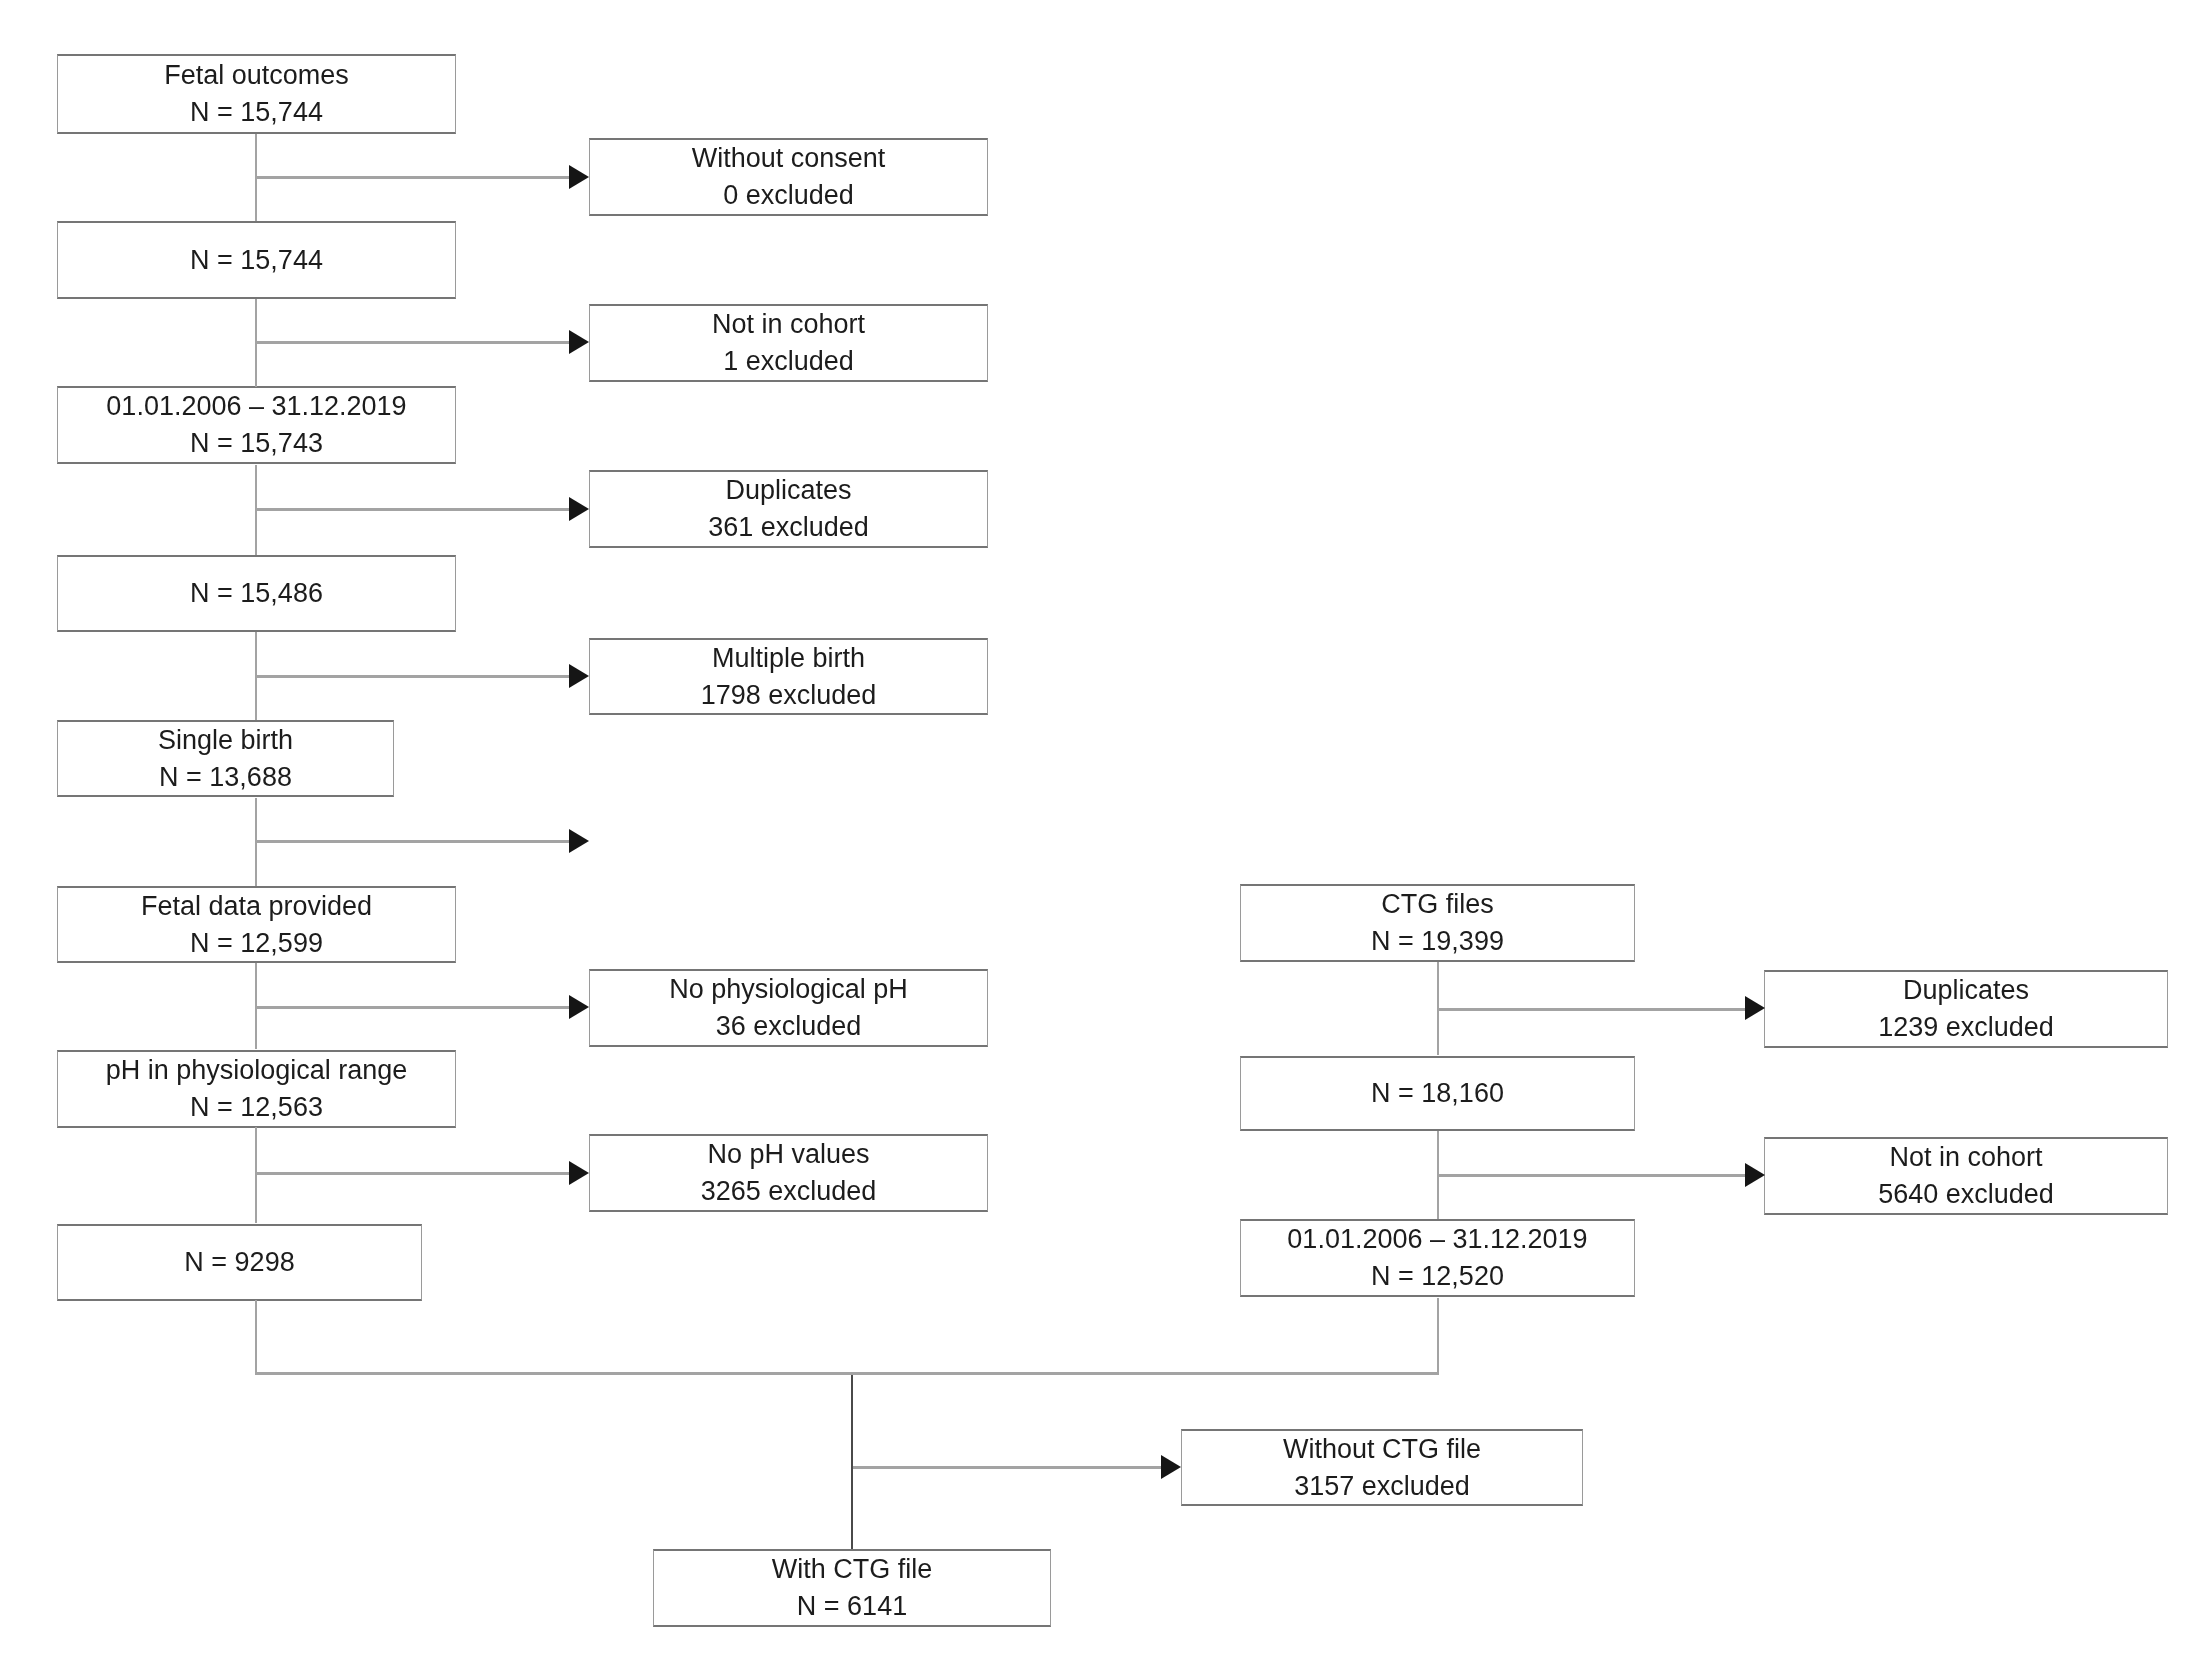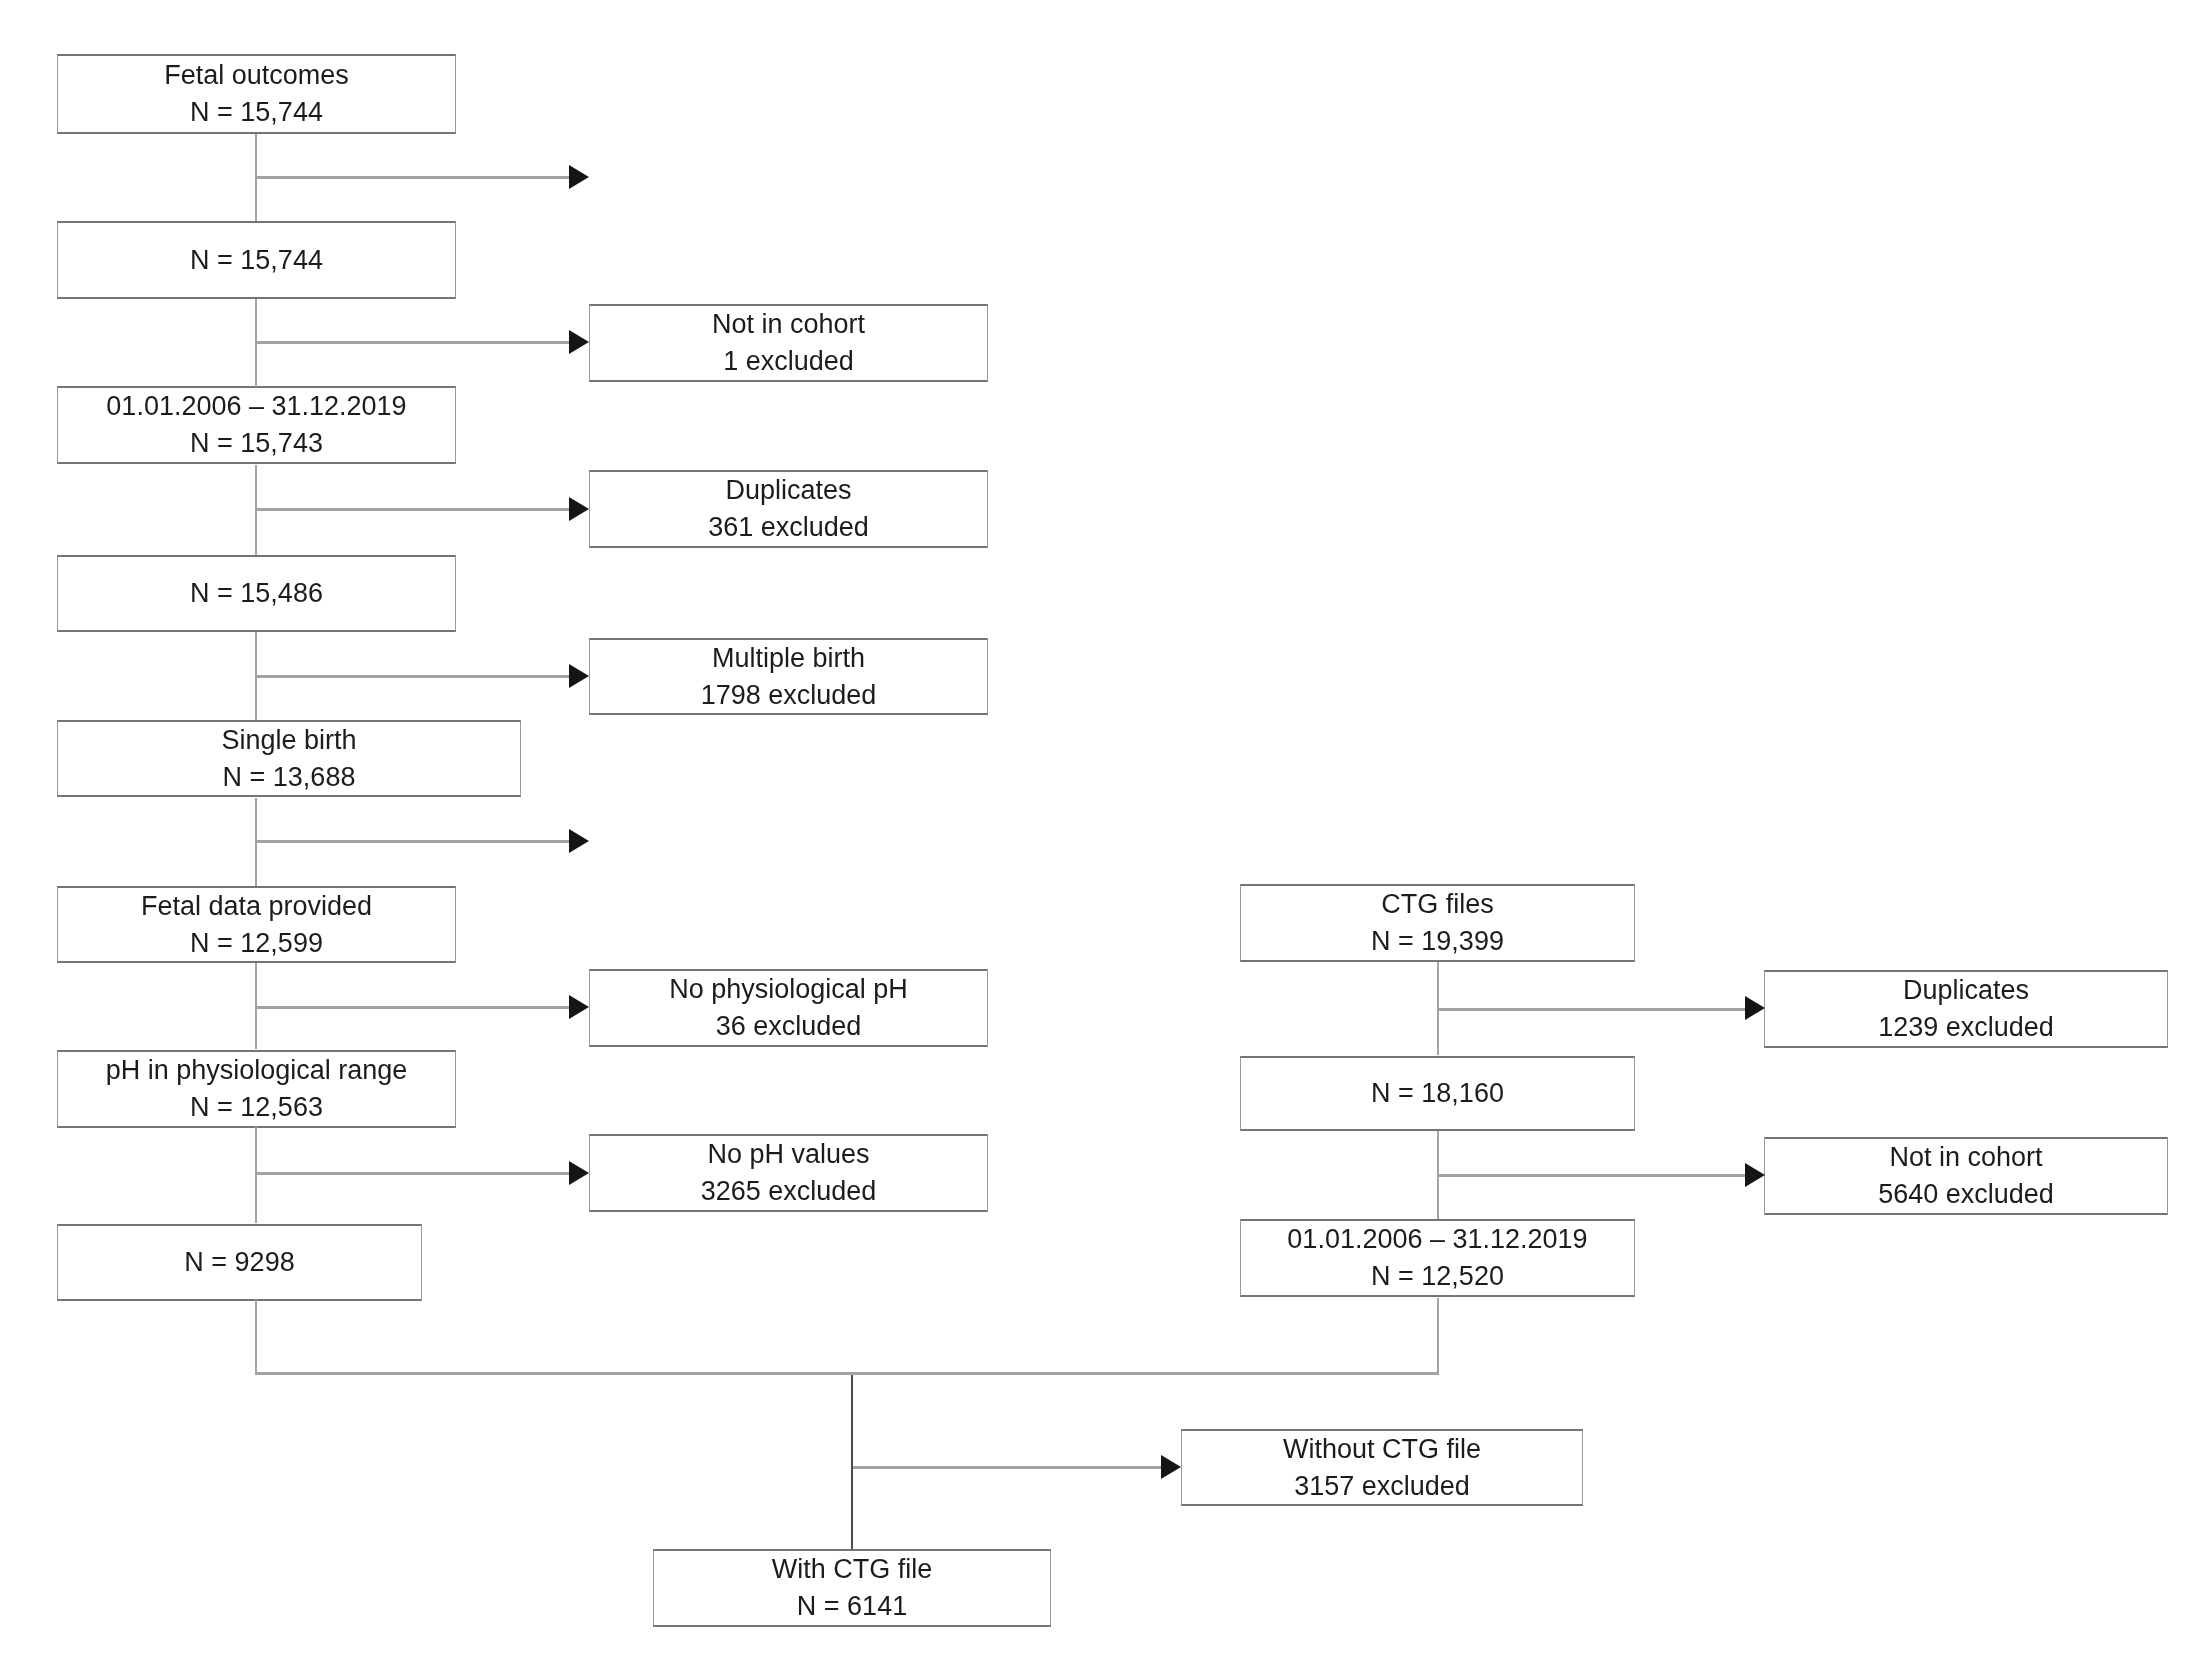--- a/index.html
+++ b/index.html
@@ -51,39 +51,43 @@
 
   <div class="box" style="left:57px;top:386px;width:399px;height:78px">
     <div class="ln">01.01.2006 – 31.12.2019</div>
     <div class="ln">N = 15,743</div>
   </div>
 
   <div class="box" style="left:57px;top:555px;width:399px;height:77px">
     <div class="ln">N = 15,486</div>
   </div>
 
-  <div class="box" style="left:57px;top:720px;width:464px;height:77px">
+  <div class="box" style="left:57px;top:720px;width:337px;height:77px">
     <div class="ln">Single birth</div>
     <div class="ln">N = 13,688</div>
   </div>
 
   <div class="box" style="left:57px;top:886px;width:399px;height:77px">
     <div class="ln">Fetal data provided</div>
     <div class="ln">N = 12,599</div>
   </div>
 
   <div class="box" style="left:57px;top:1050px;width:399px;height:78px">
     <div class="ln">pH in physiological range</div>
     <div class="ln">N = 12,563</div>
   </div>
 
   <div class="box" style="left:57px;top:1224px;width:365px;height:77px">
     <div class="ln">N = 9298</div>
   </div>
 
+  <div class="box" style="left:589px;top:138px;width:399px;height:78px">
+    <div class="ln">Without consent</div>
+    <div class="ln">0 excluded</div>
+  </div>
 
   <div class="box" style="left:589px;top:304px;width:399px;height:78px">
     <div class="ln">Not in cohort</div>
     <div class="ln">1 excluded</div>
   </div>
 
   <div class="box" style="left:589px;top:470px;width:399px;height:78px">
     <div class="ln">Duplicates</div>
     <div class="ln">361 excluded</div>
   </div>

